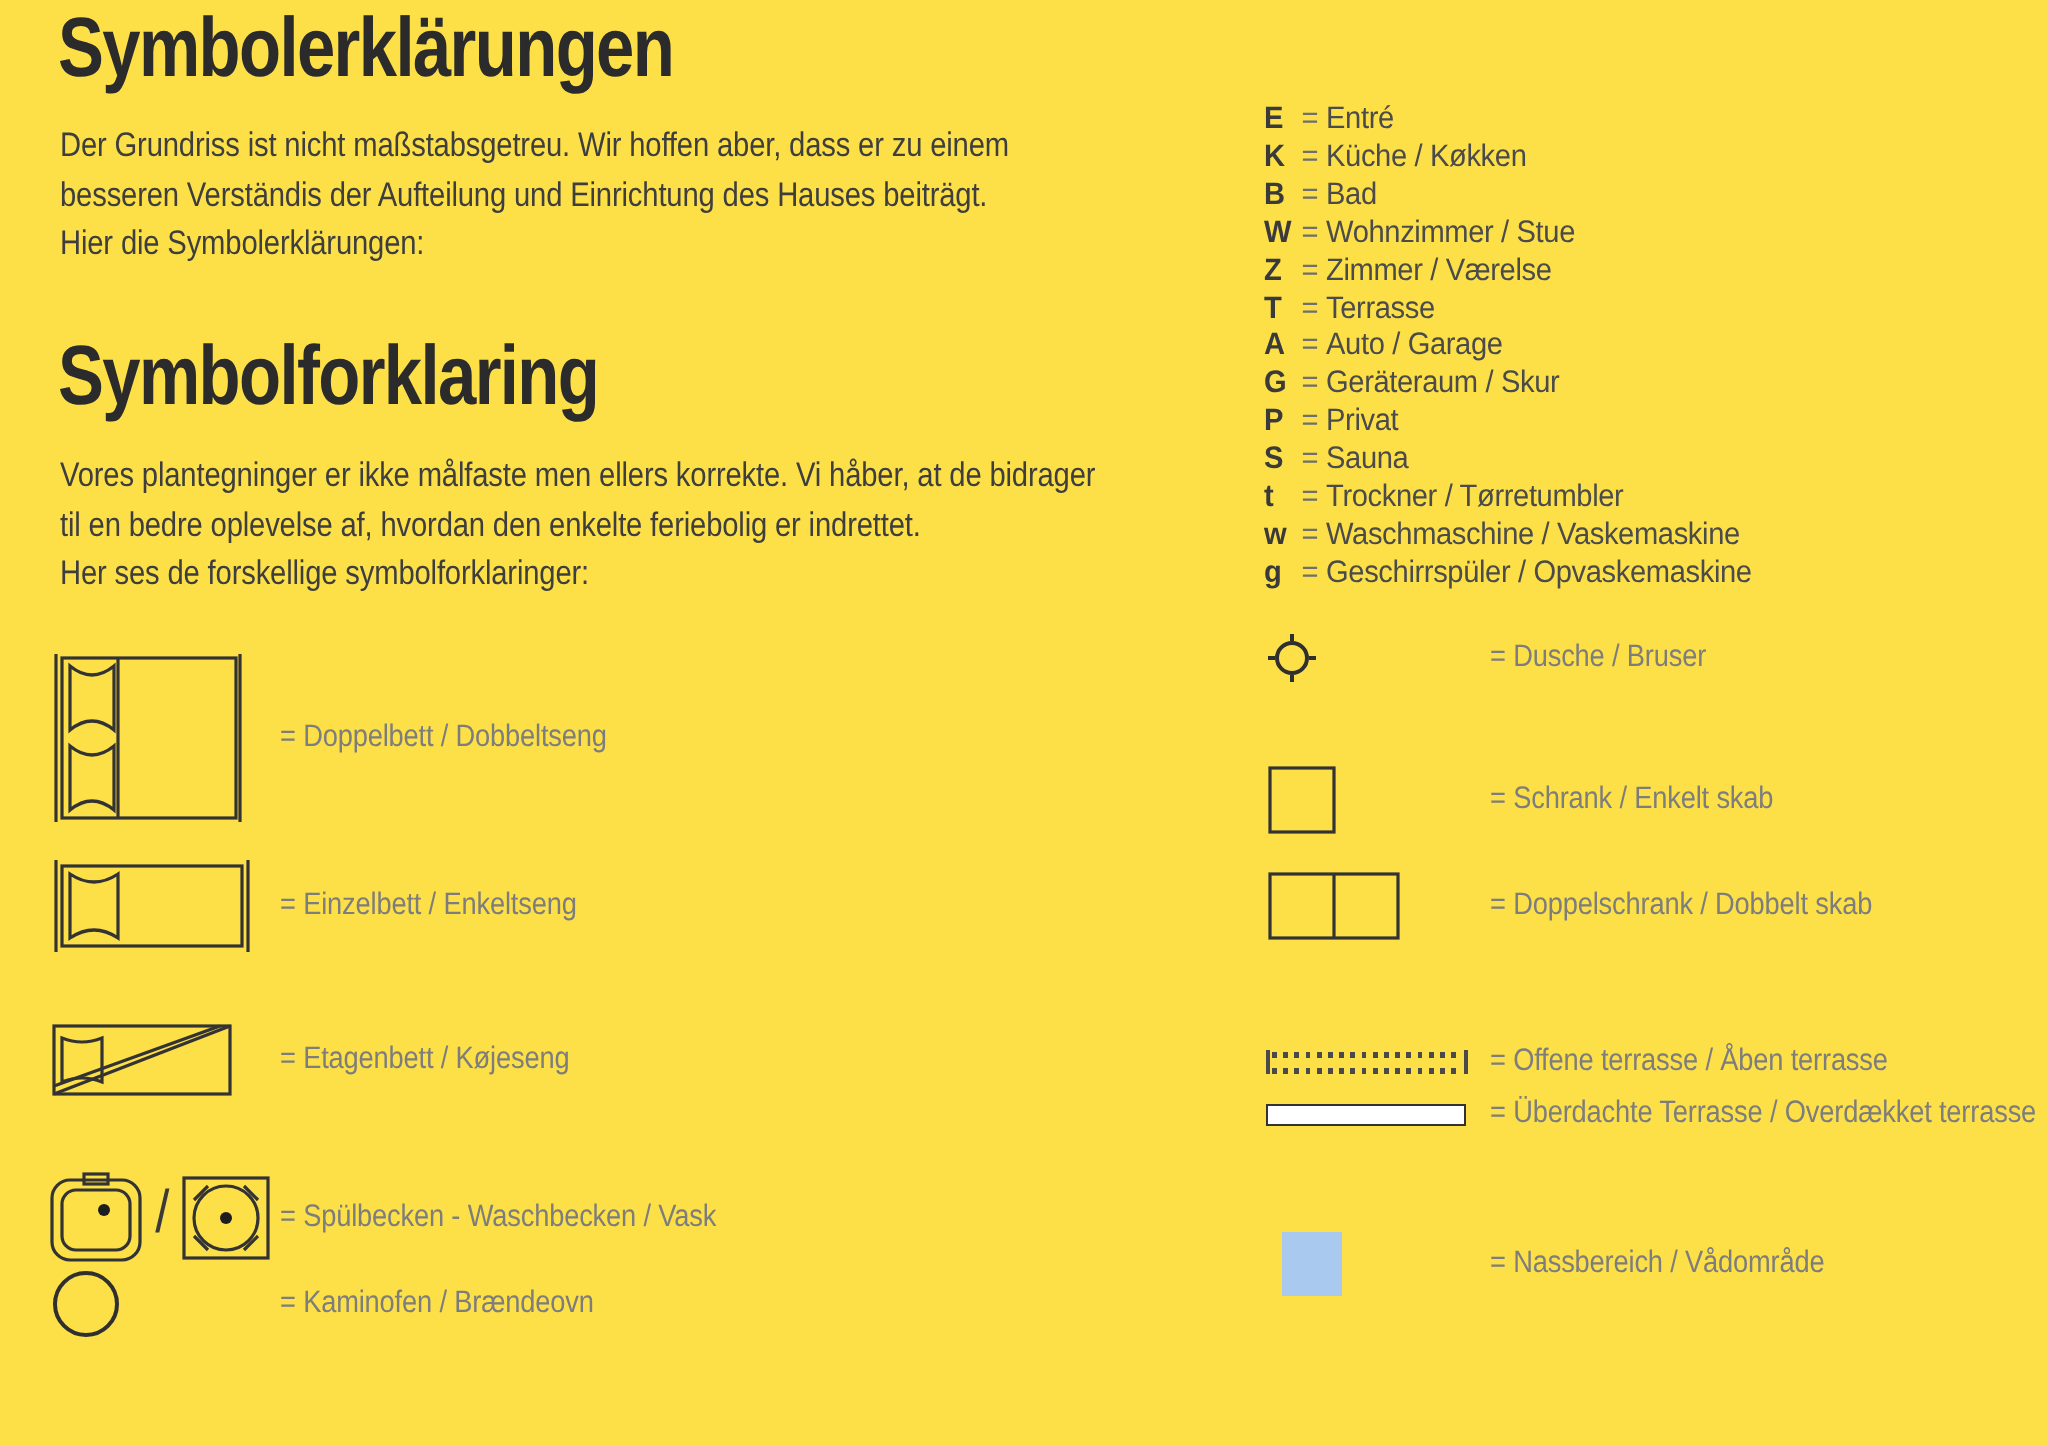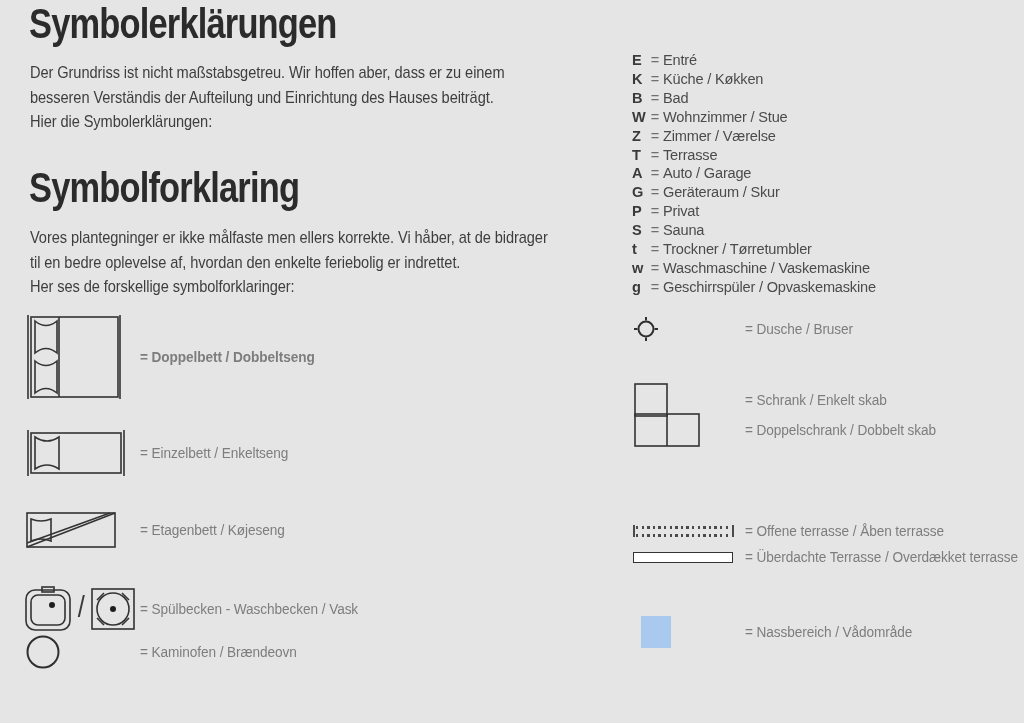--- a/index.html
+++ b/index.html
@@ -1,17 +1,17 @@
 <!DOCTYPE html>
 <html><head>
 <meta charset="utf-8">
 <style>
   html,body { margin:0; padding:0; background:#ffffff; }
   .page {
-    position:relative; width:1024px; height:723px; background:#e5e5e5;
+    position:relative; width:1024px; height:723px; background:#fde047;
     font-family:"Liberation Sans", sans-serif; overflow:hidden;
   }
   .h1 {
     position:absolute; left:29px; margin:0; font-size:42px; font-weight:bold;
     color:#2b2b2b; letter-spacing:-1px; transform:scaleX(0.82);
     transform-origin:0 0; white-space:nowrap;
   }
   .h1.de { top:0px; }
   .h1.da { top:164px; }
   .para {
@@ -137,21 +137,21 @@
         <span class="abbr-eq">=</span>
         <span class="abbr-label">Waschmaschine / Vaskemaskine</span>
       </div>
     <div class="abbr-row">
         <span class="abbr-letter">g</span>
         <span class="abbr-eq">=</span>
         <span class="abbr-label">Geschirrspüler / Opvaskemaskine</span>
       </div>
   </div>
 
-  <div class="sym-row left-row" style="top:314px;height:86px;font-weight:bold;">
+  <div class="sym-row left-row" style="top:326px;height:86px;">
     <span class="iconbox">
       <svg class="icon-svg" width="98" height="84" viewBox="0 0 98 84">
         <line class="stroke" x1="3" y1="0" x2="3" y2="84"></line>
         <line class="stroke" x1="95" y1="0" x2="95" y2="84"></line>
         <rect class="stroke" x="6" y="2" width="87" height="80"></rect>
         <line class="stroke" x1="34" y1="2" x2="34" y2="82"></line>
         <path class="stroke" d="M10,6 Q21,15 32,6 L32,38 Q21,29 10,38 Z"></path>
         <path class="stroke" d="M10,46 Q21,55 32,46 L32,78 Q21,69 10,78 Z"></path>
       </svg>
     </span>
@@ -228,21 +228,21 @@
 
   <div class="sym-row right-row" style="top:383px;height:34px;">
     <span class="iconbox">
       <svg class="icon-svg" width="36" height="34" viewBox="0 0 36 34">
         <rect class="stroke" x="2" y="1" width="32" height="32"></rect>
       </svg>
     </span>
     <span class="sym-label">= Schrank / Enkelt skab</span>
   </div>
 
-  <div class="sym-row right-row" style="top:413px;height:34px;text-align:center;">
+  <div class="sym-row right-row" style="top:436px;height:34px;text-align:center;">
     <span class="iconbox">
       <svg class="icon-svg" width="68" height="34" viewBox="0 0 68 34">
         <rect class="stroke" x="2" y="1" width="64" height="32"></rect>
         <line class="stroke" x1="34" y1="1" x2="34" y2="33"></line>
       </svg>
     </span>
     <span class="sym-label">= Doppelschrank / Dobbelt skab</span>
   </div>
 
   <div class="sym-row right-row" style="top:496px;height:14px;margin-top:28px;">

